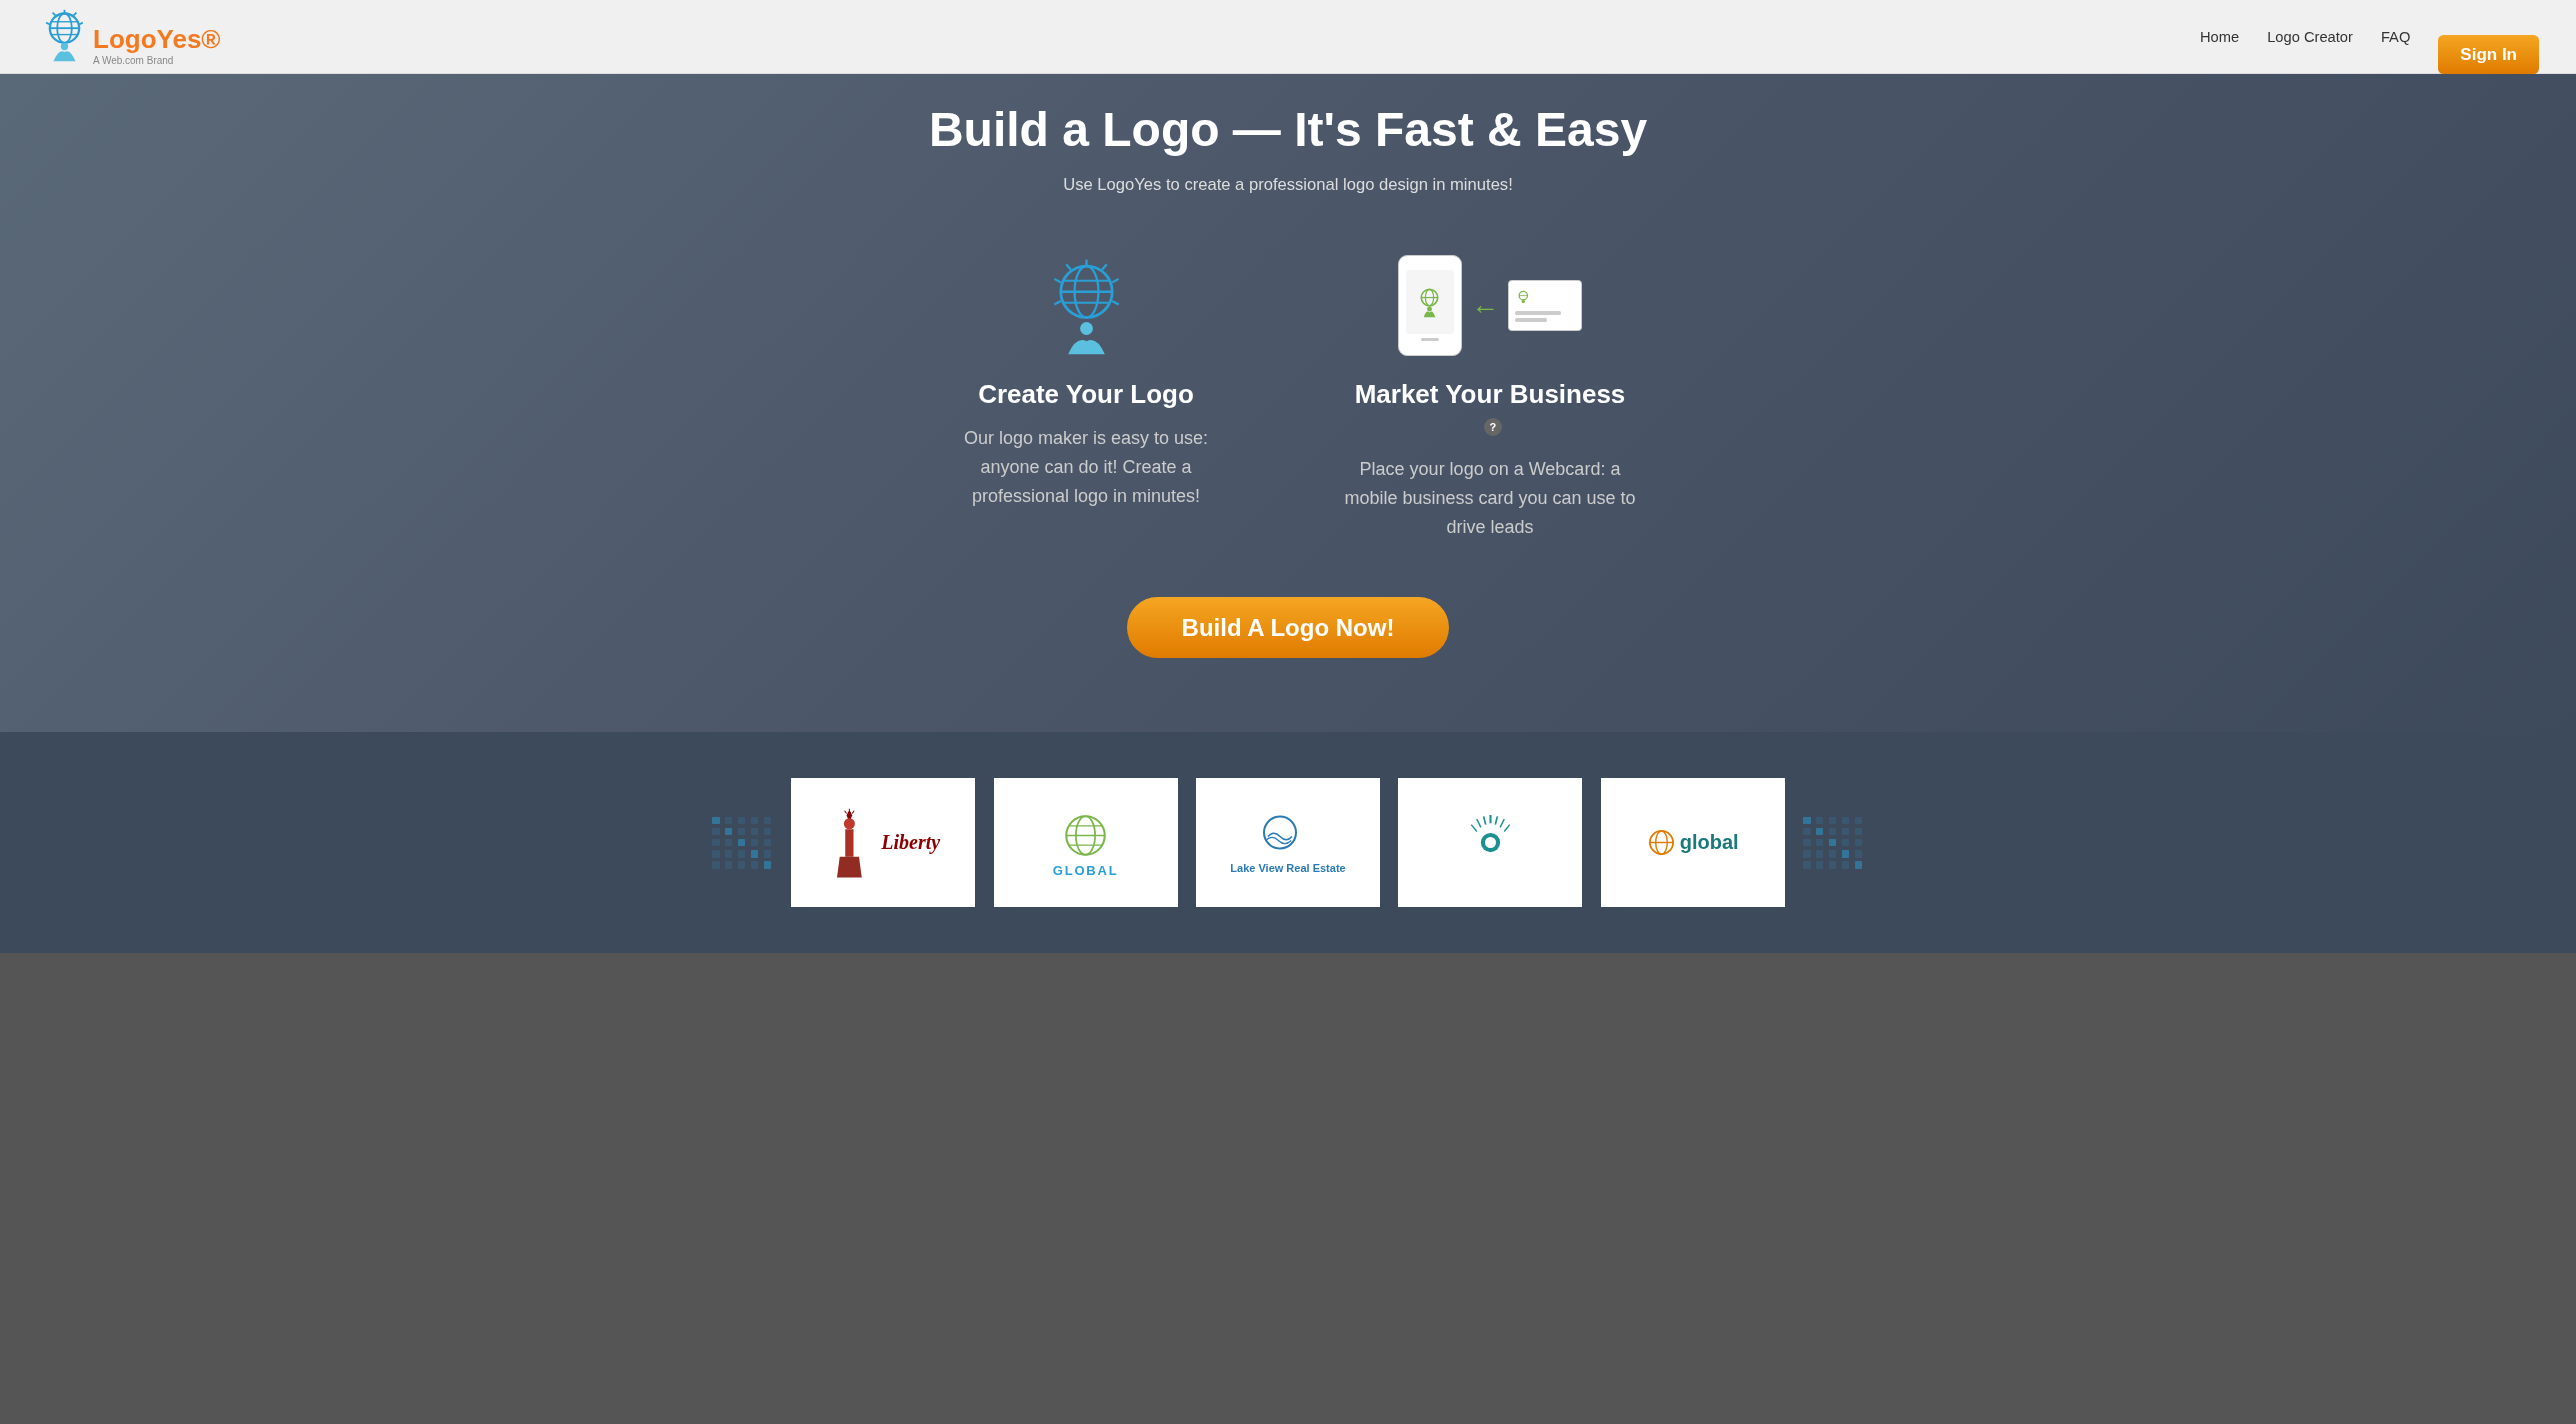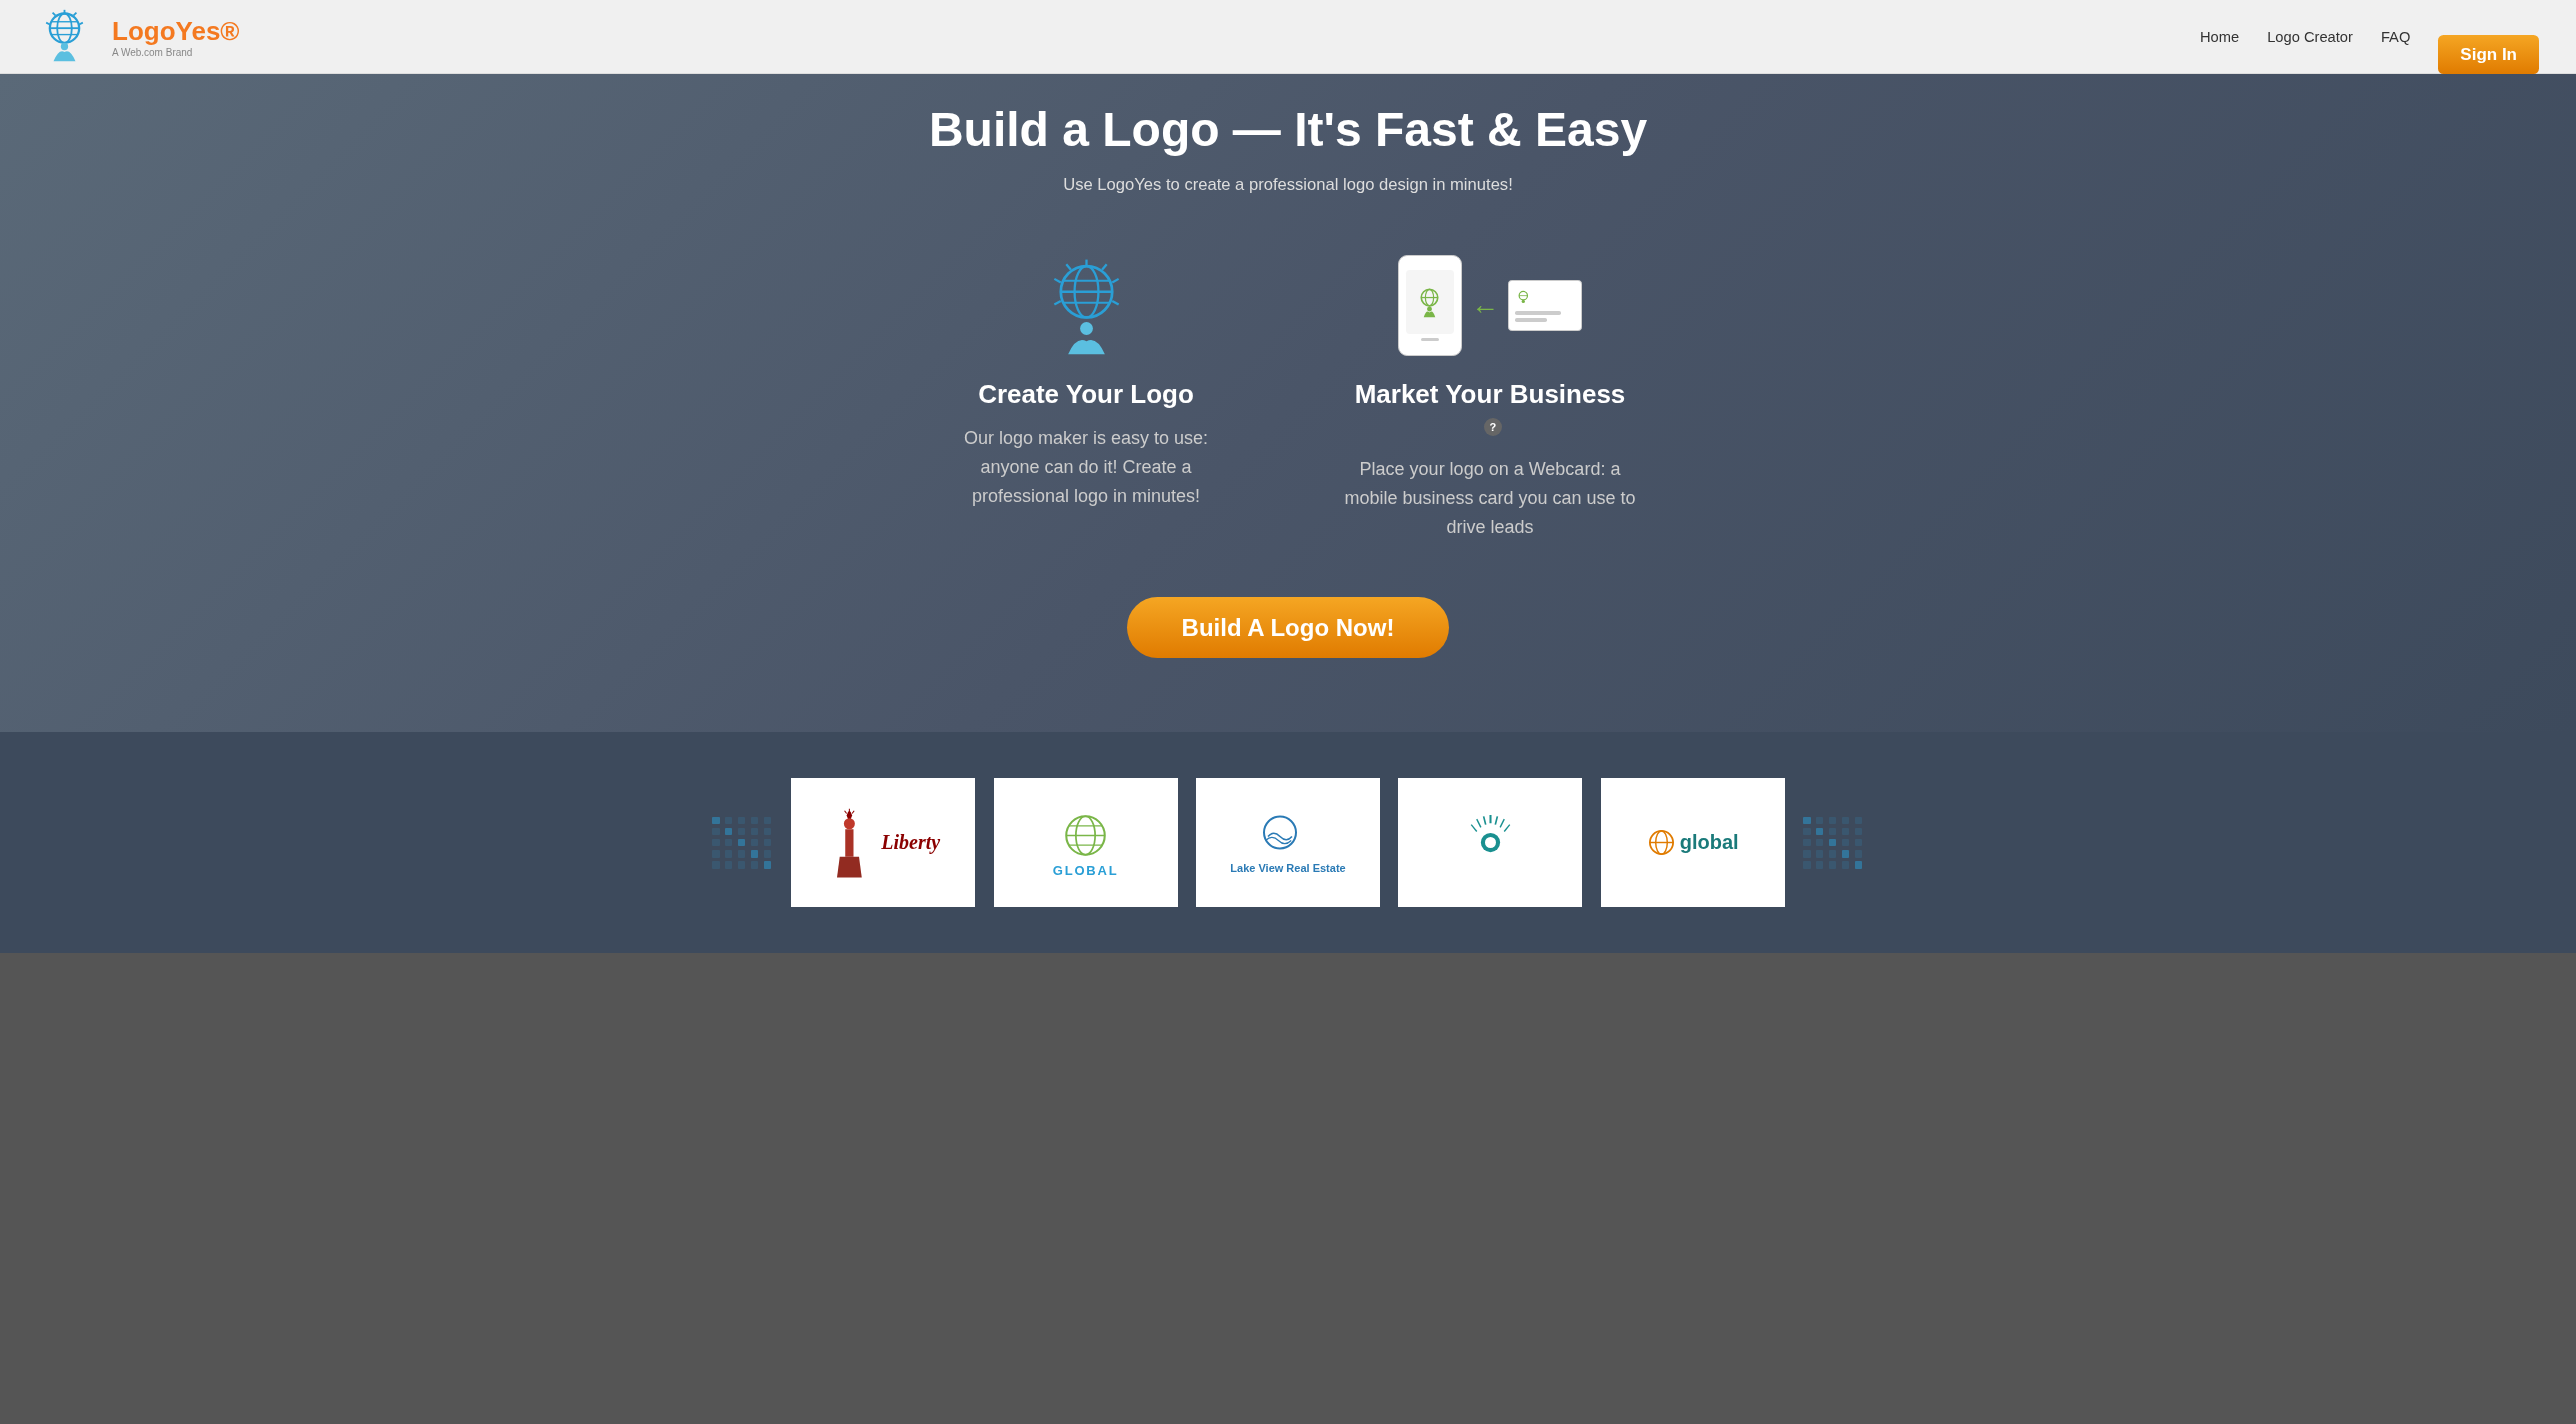--- a/index.html
+++ b/index.html
@@ -16,22 +16,22 @@
       height: 74px;
       display: flex;
       align-items: center;
       justify-content: space-between;
       padding: 0 37px;
       border-bottom: 0.9px solid #ddd;
     }
 
     .logo-area {
       display: flex;
-      align-items: center;
-      gap: 20px;
+      align-items: flex-end;
+      gap: 1px;
     }
 
     .logo-text-area {
       display: flex;
       flex-direction: column;
     }
 
     .logo-brand {
       font-size: 26px;
       font-weight: bold;

